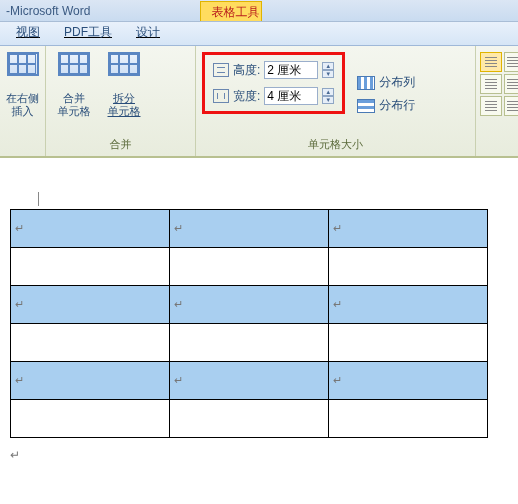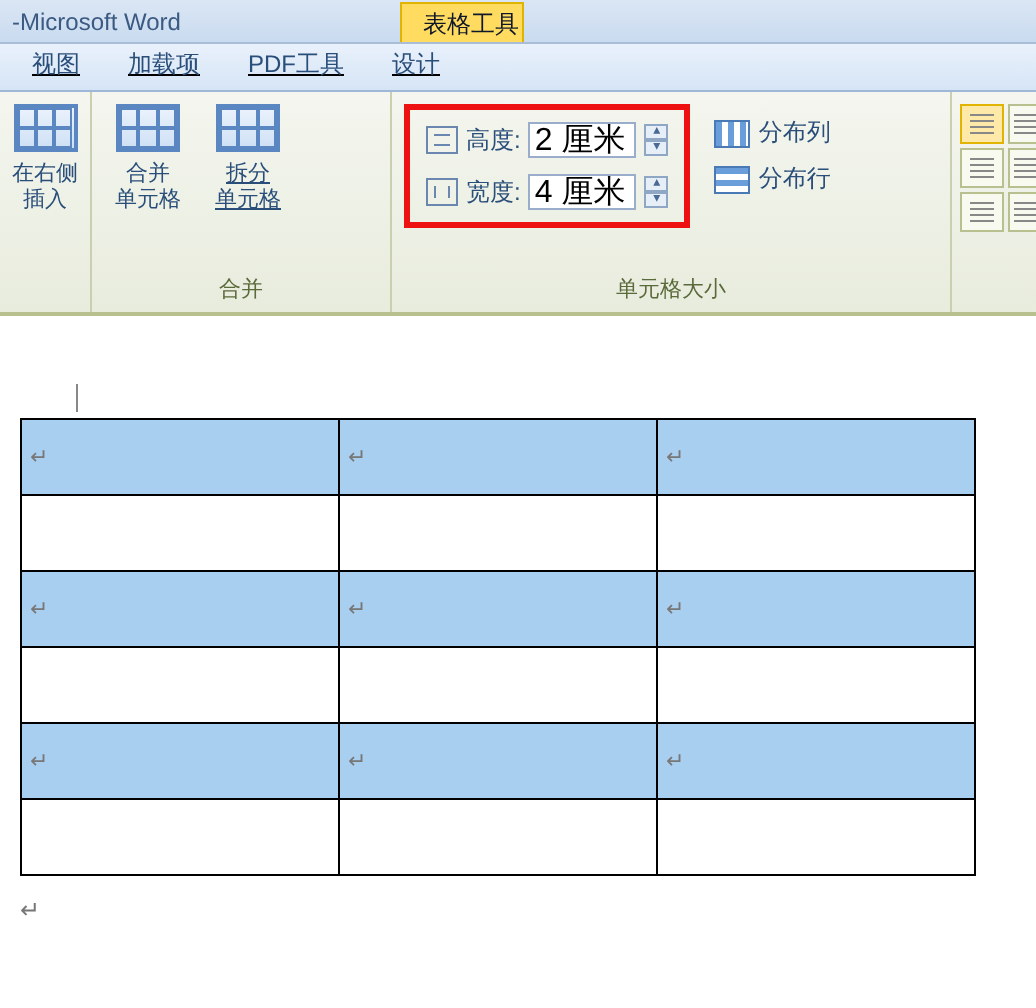--- a/index.html
+++ b/index.html
@@ -1,44 +1,44 @@
 <!DOCTYPE html>
 <html><head>
 <meta charset="utf-8">
 <style>
   * { margin: 0; padding: 0; box-sizing: border-box; font-family: "Microsoft YaHei", "SimSun", sans-serif; }
   body { background: #fff; width: 518px; height: 504px; overflow: hidden; font-size: 12px; }
 
   .titlebar { height: 22px; background: linear-gradient(#dbe6f4,#c9dbf0); display:flex; align-items:center; padding:0 6px; font-size:12px; color:#3b5a82; border-bottom:1px solid #a9bdd6; }
   .titlebar .app { }
-  .titlebar .context-tab { margin-left:110px; background:#ffdc5f; color:#0f172a; padding:2px 2px 0 10px; height:20px; border:1px solid #e0b400; border-bottom:none; }
+  .titlebar .context-tab { margin-left:110px; background:#ffdc5f; color:#b91c1c; padding:2px 2px 0 10px; height:20px; border:1px solid #e0b400; border-bottom:none; }
 
   .tabs { height: 24px; background: linear-gradient(#e9f1fb,#d6e5f6); display:flex; align-items:flex-end; border-bottom:1px solid #9fb8d8; padding-left:4px;text-decoration:underline; }
   .tabs .tab { padding:4px 12px; color:#2a4e7a; cursor:pointer; }
   .tabs .tab.active { background:#f5f6f1; border:1px solid #b8a94a; border-bottom:none; border-top:2px solid #f3c200; color:#4a3f00; outline:2px solid #e11; outline-offset:-1px; }
 
   .ribbon { height: 112px; background: linear-gradient(#f4f6ef,#e8ecdd); border-bottom:2px solid #b8c090; display:flex; }
   .group { border-right:1px solid #c9d0b0; padding:4px 6px 0 6px; display:flex; flex-direction:column; justify-content:space-between; }
-  .group-body { display:flex; gap:6px; align-items:flex-start; }
+  .group-body { display:flex; gap:6px; align-items:flex-end; }
   .group-label { text-align:center; font-size:11px; color:#5a6a3a; padding:2px 0 4px 0; }
 
-  .big-btn { width:44px; display:flex; flex-direction:column; align-items:center; gap:5px; cursor:pointer; padding-top:2px; }
+  .big-btn { width:44px; display:flex; flex-direction:column; align-items:center; gap:16px; cursor:pointer; padding-top:2px; }
   .big-btn .ic { width:32px; height:24px; }
   .big-btn .lbl { font-size:11px; text-align:center; line-height:13px; color:#2a4e7a; }
 
   .ic-table { border:2px solid #5a86c2; background:linear-gradient(#eaf2fc,#cfe0f5); display:grid; grid-template-columns:1fr 1fr 1fr; grid-template-rows:1fr 1fr; }
   .ic-table span{ border:1px solid #5a86c2; }
 
   .size-box { border:3px solid #e11; padding:6px 8px; display:flex; flex-direction:column; gap:8px; margin-top:2px; }
   .size-row { display:flex; align-items:center; gap:4px; }
   .size-row .icn { width:16px; height:14px; border:1px solid #6a87b0; display:inline-block; position:relative; }
   .size-row .icn.h::after{content:"";position:absolute;left:3px;right:3px;top:3px;bottom:3px;border-top:1px solid #6a87b0;border-bottom:1px solid #6a87b0;}
   .size-row .icn.w::after{content:"";position:absolute;left:3px;right:3px;top:3px;bottom:3px;border-left:1px solid #6a87b0;border-right:1px solid #6a87b0;}
   .size-row .txt { color:#2a4e7a; }
-  .size-row input { width:54px; height:18px; border:1px solid #9aaecb; font-size:16px; padding:0 2px; }
+  .size-row input { width:54px; height:18px; border:1px solid #9aaecb; font-size:12px; padding:0 2px; }
   .spin { width:12px; display:flex; flex-direction:column; }
   .spin span{ height:8px; border:1px solid #8fa6c4; background:#e6eef8; font-size:7px; line-height:6px; text-align:center; color:#4a6a94; cursor:pointer;}
 
   .dist-btns { display:flex; flex-direction:column; gap:6px; margin:8px 0 0 6px; }
   .dist-btns .db { display:flex; align-items:center; gap:4px; color:#2a4e7a; cursor:pointer; }
   .dist-btns .dic { width:18px; height:14px; display:inline-block; }
   .dic.rows{ background:repeating-linear-gradient(#6a9edb,#6a9edb 3px,#fff 3px,#fff 6px); border:1px solid #4a7ab5;}
   .dic.cols{ background:repeating-linear-gradient(90deg,#6a9edb,#6a9edb 3px,#fff 3px,#fff 6px); border:1px solid #4a7ab5;}
 
   .align-group { padding:6px 4px 0 4px; }
@@ -58,21 +58,20 @@
 <body>
 
 <div class="titlebar">
   <span>- </span>
   <span class="app">Microsoft Word</span>
   <span class="context-tab">表格工具</span>
 </div>
 
 <div class="tabs">
   <div class="tab">视图</div>
-  <div class="tab">加载项</div>
   <div class="tab">PDF工具</div>
   <div class="tab">设计</div>
 </div>
 
 <div class="ribbon">
 
   <div class="group" style="width:46px;">
     <div class="group-body">
       <div class="big-btn">
         <div class="ic ic-table">

